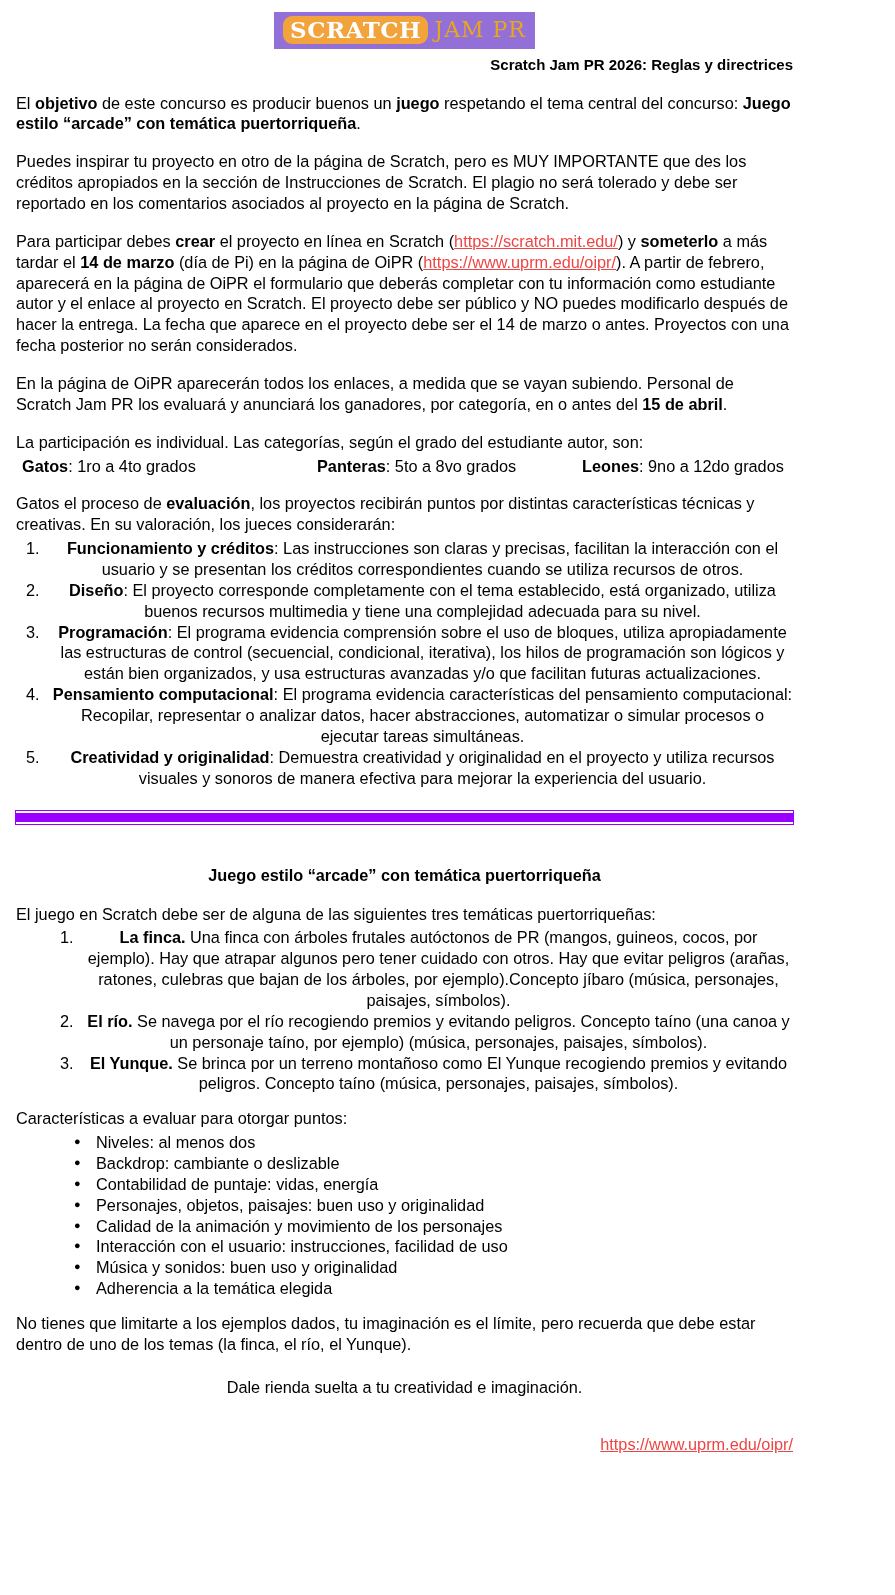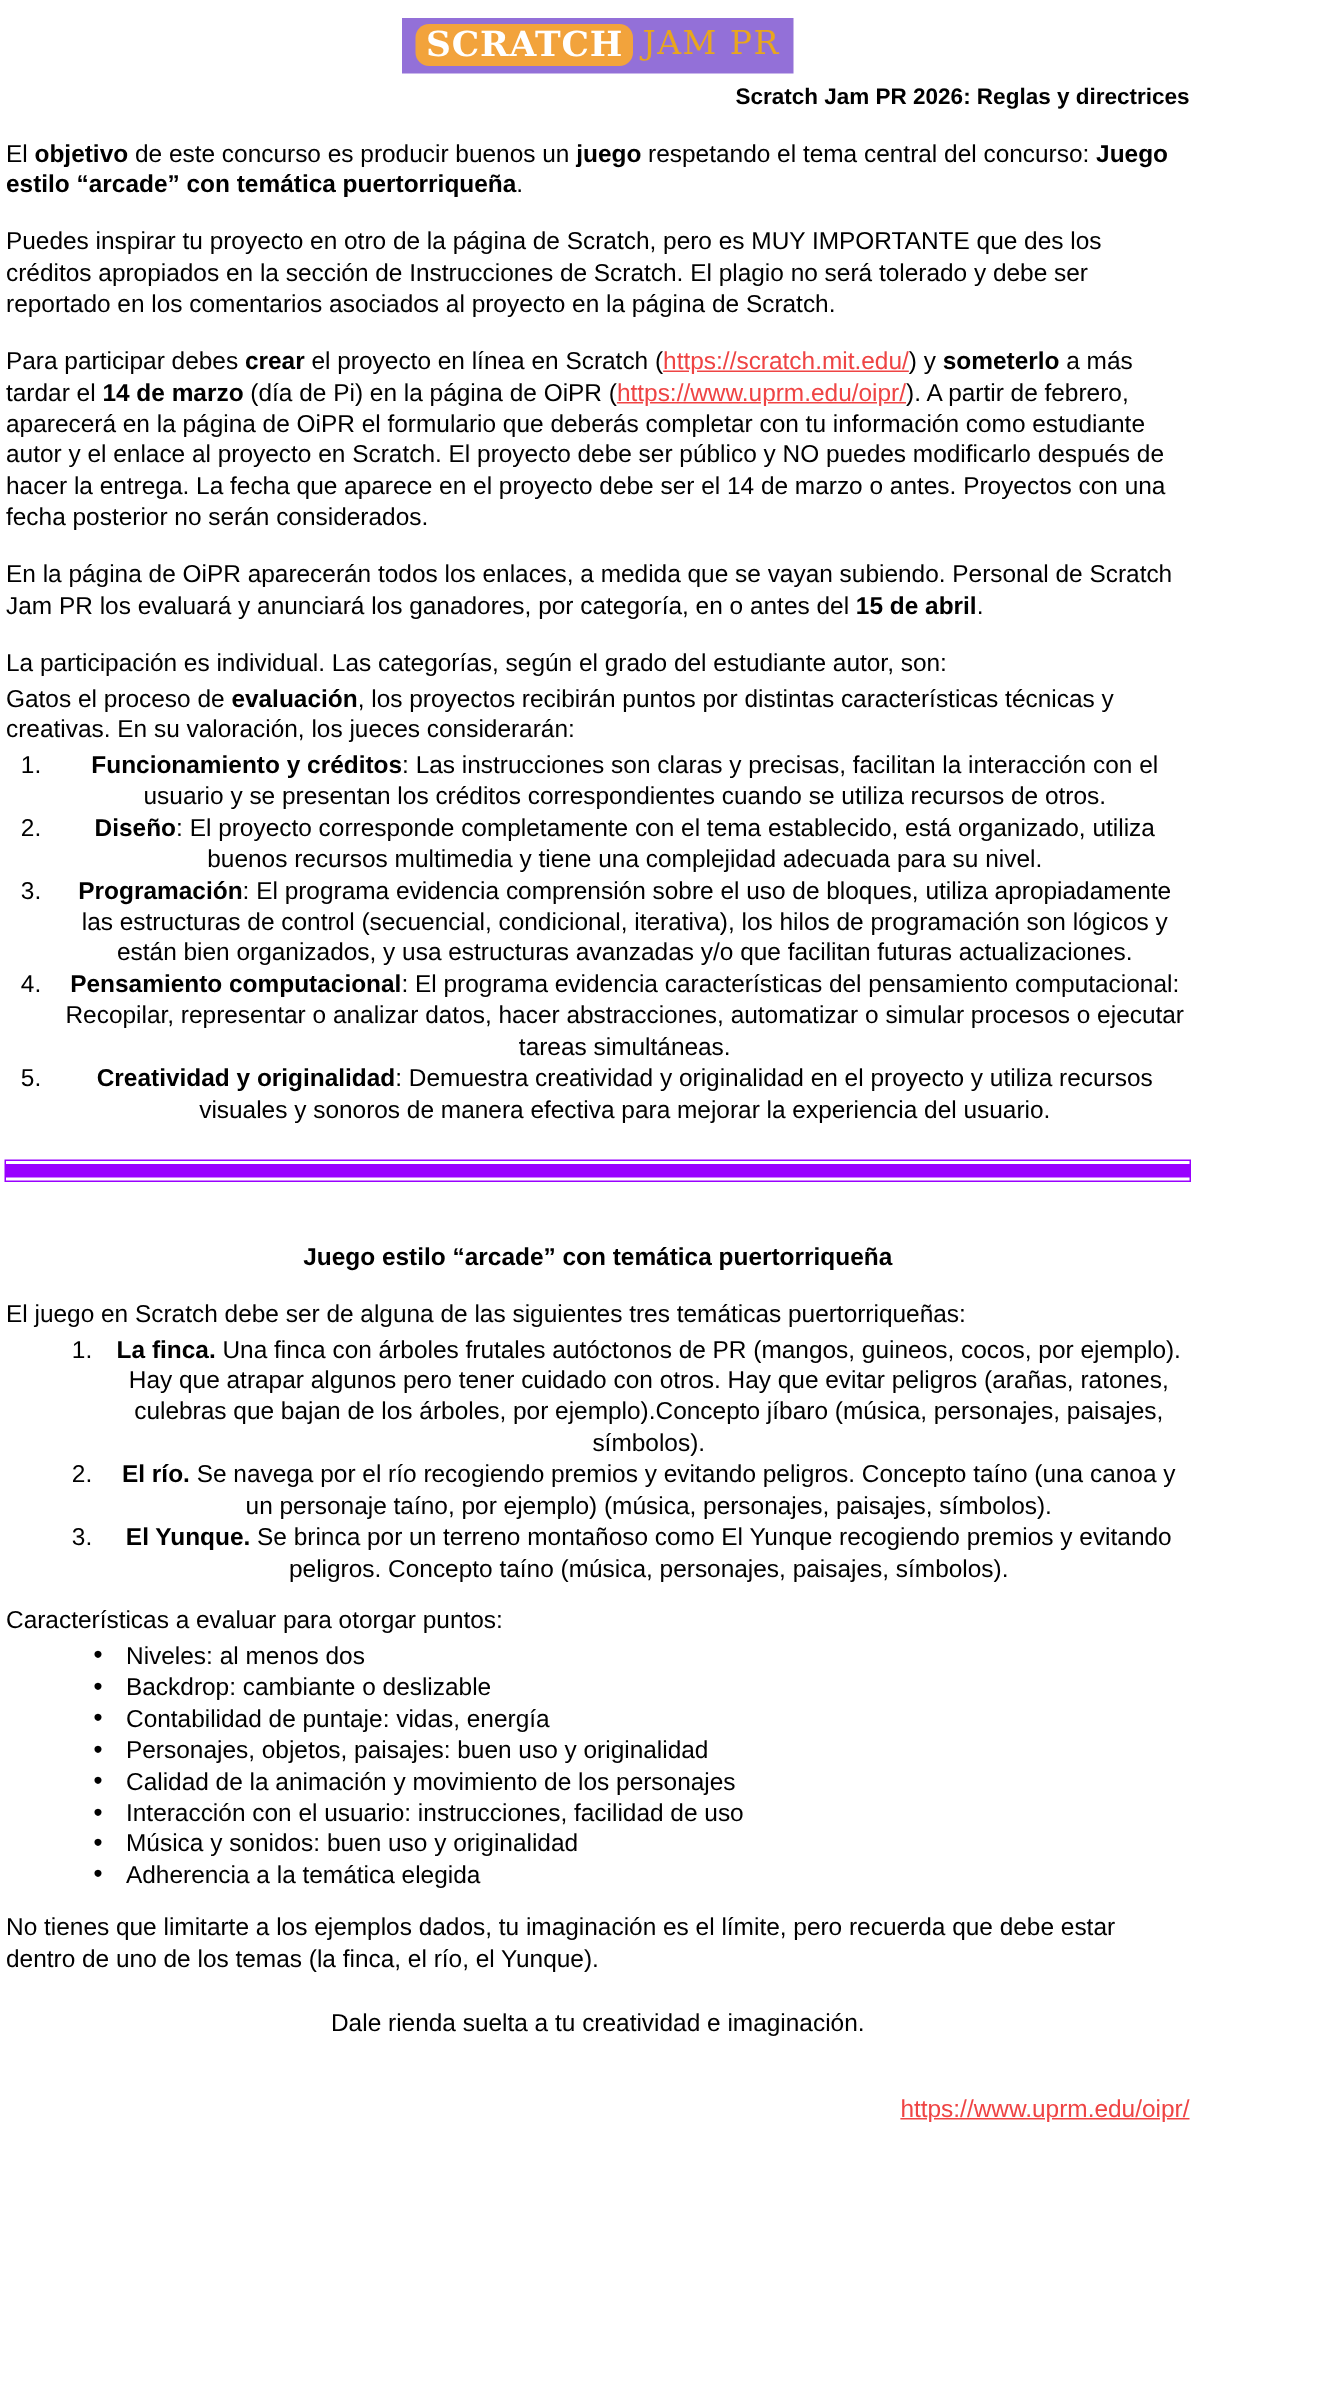--- a/index.html
+++ b/index.html
@@ -13,21 +13,21 @@
     font-family: "Liberation Sans", sans-serif;
     color: #000000;
     font-size: 16.3px;
     line-height: 1.28;
     -webkit-font-smoothing: antialiased;
   }
   .page {
     width: 807px;
     min-height: 1595px;
     box-sizing: border-box;
-    padding: 12px 14px 10px 4px;
+    padding: 12px 14px 10px 16px;
     position: relative;
   }
 
   
   .logo-wrap {
     text-align: center;
     margin: 0 0 6px 0;
   }
   .logo {
     display: inline-block;
@@ -186,20 +186,25 @@
 
   <p class="para">
     <span>Para participar debes </span><b>crear</b><span> el proyecto en línea en Scratch (</span><a class="link" href="#">https://scratch.mit.edu/</a><span>) y </span><b>someterlo</b><span> a más tardar el </span><b>14 de marzo</b><span> (día de Pi) en la página de OiPR (</span><a class="link" href="#">https://www.uprm.edu/oipr/</a><span>). A partir de febrero, aparecerá en la página de OiPR el formulario que deberás completar con tu información como estudiante autor y el enlace al proyecto en Scratch. El proyecto debe ser público y NO puedes modificarlo después de hacer la entrega. La fecha que aparece en el proyecto debe ser el 14 de marzo o antes. Proyectos con una fecha posterior no serán considerados.</span>
   </p>
 
   <p class="para">
     <span>En la página de OiPR aparecerán todos los enlaces, a medida que se vayan subiendo. Personal de Scratch Jam PR los evaluará y anunciará los ganadores, por categoría, en o antes del </span><b>15 de abril</b><span>.</span>
   </p>
 
   <p class="tight">La participación es individual. Las categorías, según el grado del estudiante autor, son:</p>
+  <div class="cat-row">
+    <div class="cat cat-gatos"><b>Gatos</b><span>: 1ro a 4to grados</span></div>
+    <div class="cat cat-panteras"><b>Panteras</b><span>: 5to a 8vo grados</span></div>
+    <div class="cat cat-leones"><b>Leones</b><span>: 9no a 12do grados</span></div>
+  </div>
 
   <p class="tight">
     <span>Gatos el proceso de </span><b>evaluación</b><span>, los proyectos recibirán puntos por distintas características técnicas y creativas. En su valoración, los jueces considerarán:</span>
   </p>
   <ol class="numbered">
     <li><b>Funcionamiento y créditos</b><span>: Las instrucciones son claras y precisas, facilitan la interacción con el usuario y se presentan los créditos correspondientes cuando se utiliza recursos de otros.</span></li>
     <li><b>Diseño</b><span>: El proyecto corresponde completamente con el tema establecido, está organizado, utiliza buenos recursos multimedia y tiene una complejidad adecuada para su nivel.</span></li>
     <li><b>Programación</b><span>: El programa evidencia comprensión sobre el uso de bloques, utiliza apropiadamente las estructuras de control (secuencial, condicional, iterativa), los hilos de programación son lógicos y están bien organizados, y usa estructuras avanzadas y/o que facilitan futuras actualizaciones.</span></li>
     <li><b>Pensamiento computacional</b><span>: El programa evidencia características del pensamiento computacional: Recopilar, representar o analizar datos, hacer abstracciones, automatizar o simular procesos o ejecutar tareas simultáneas.</span></li>
     <li><b>Creatividad y originalidad</b><span>: Demuestra creatividad y originalidad en el proyecto y utiliza recursos visuales y sonoros de manera efectiva para mejorar la experiencia del usuario.</span></li>

